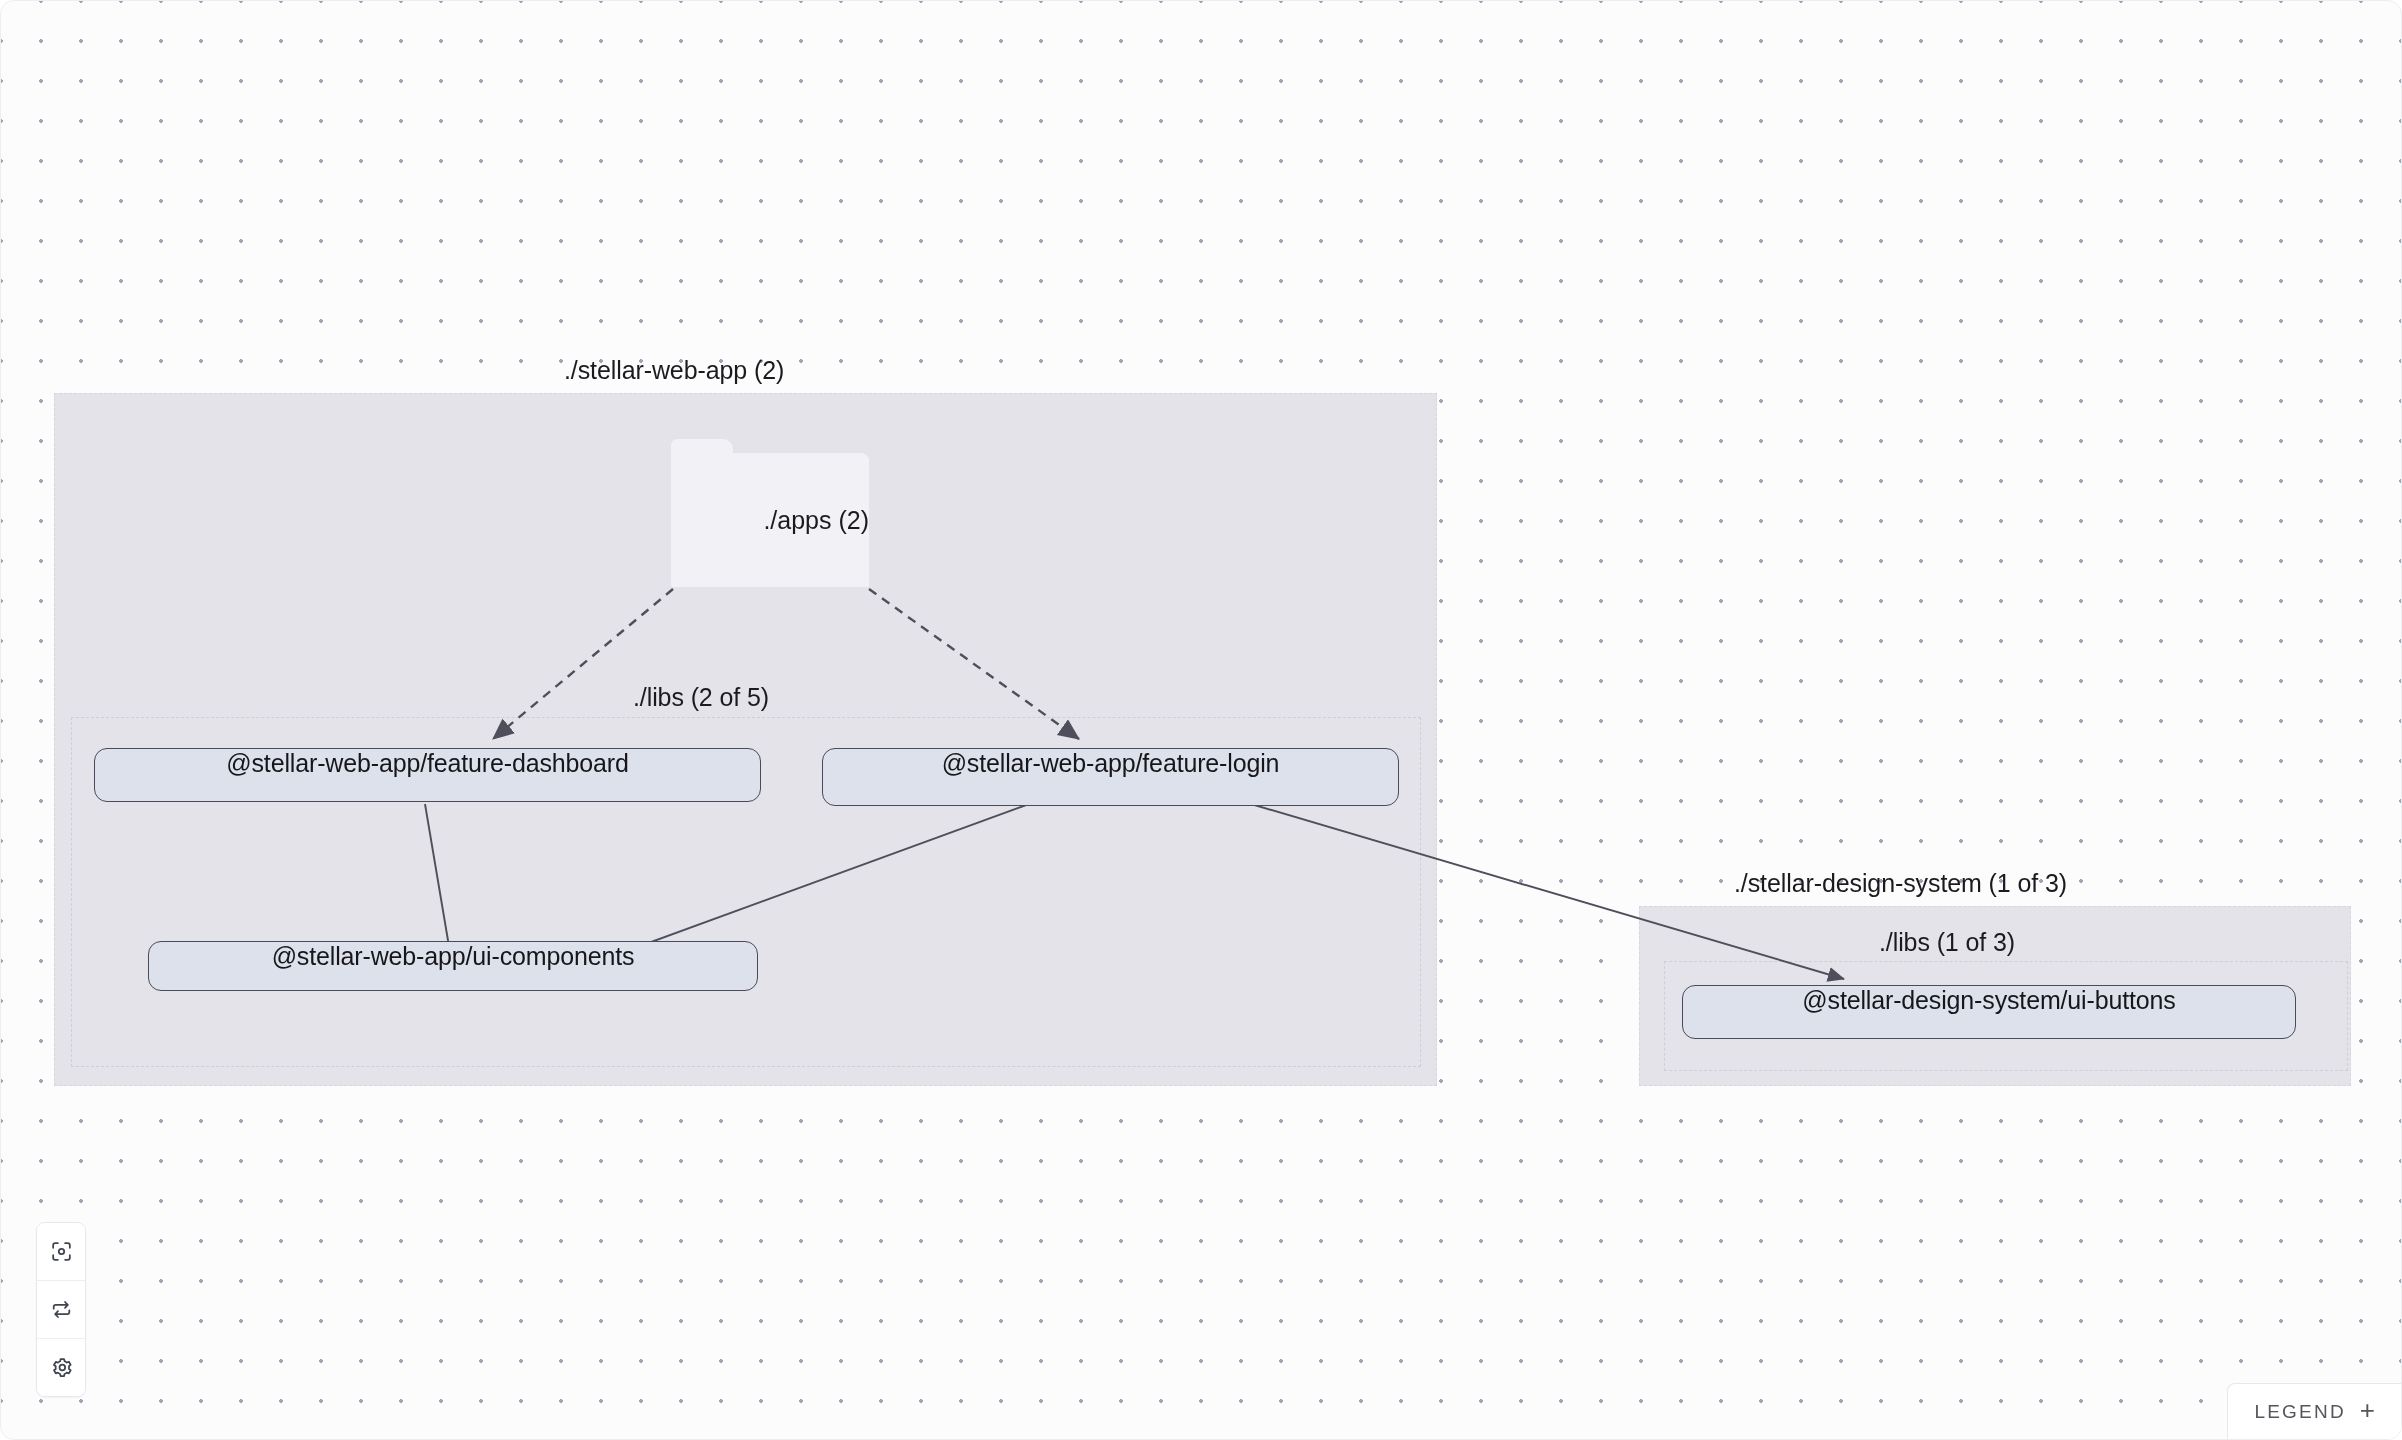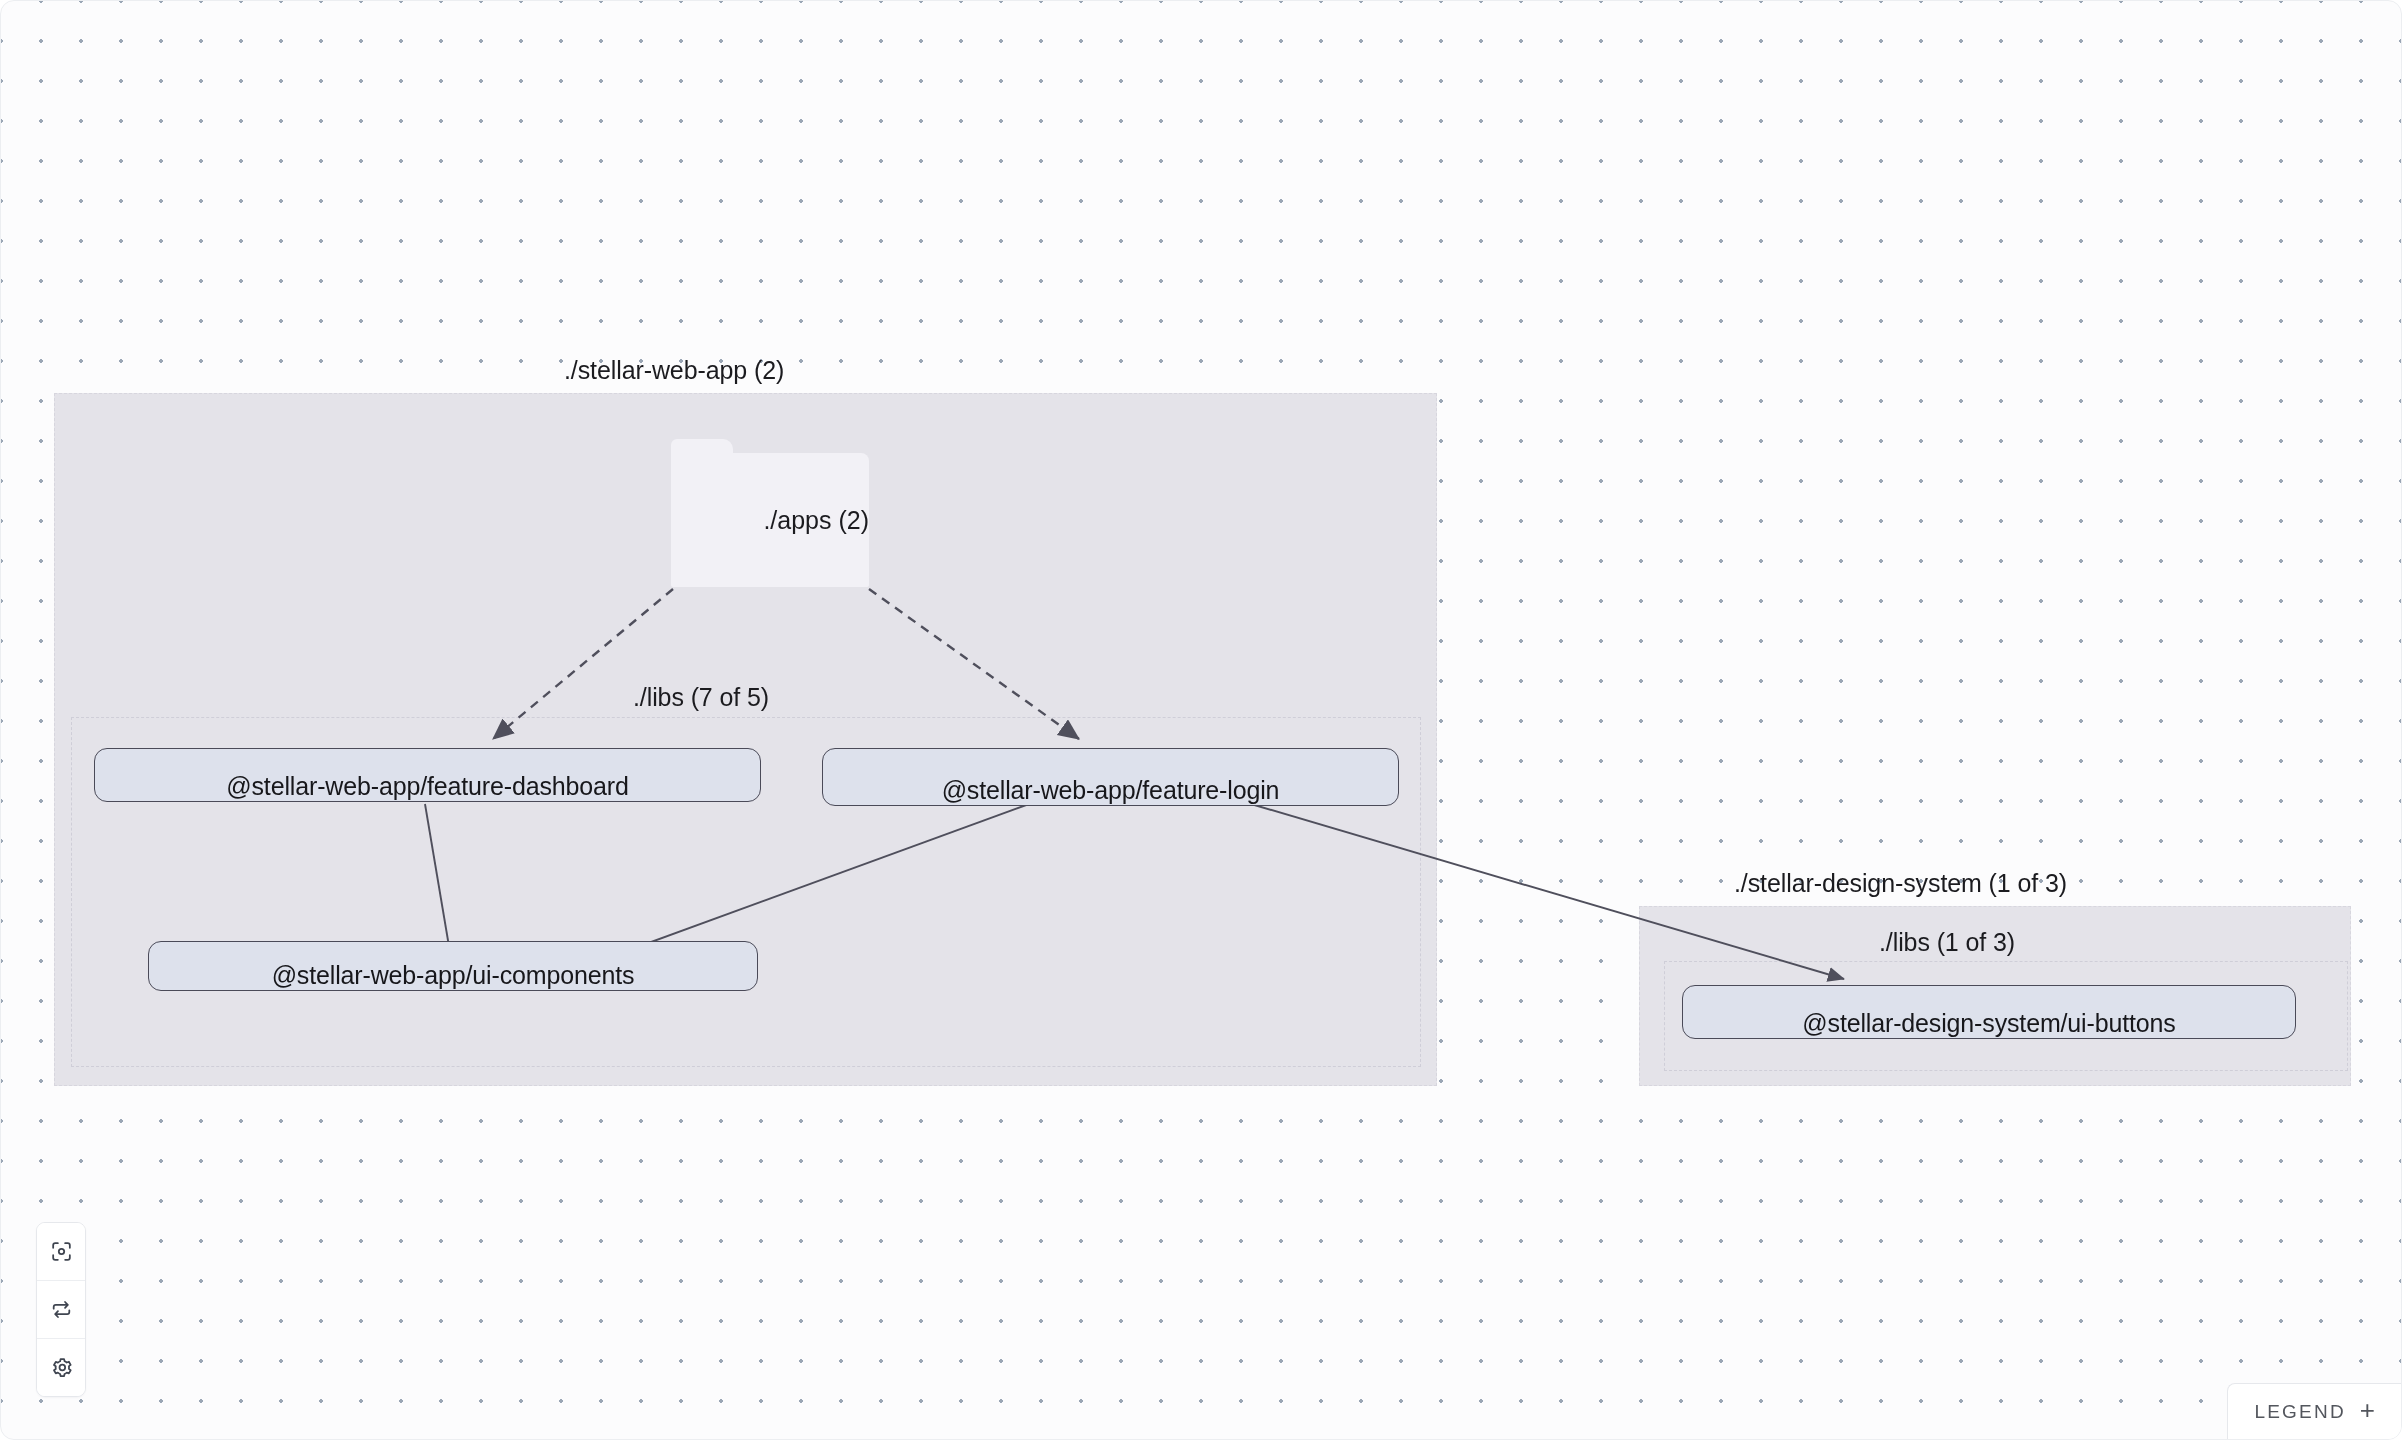--- a/index.html
+++ b/index.html
@@ -91,21 +91,21 @@
     font-size: 25px;
     color: #1b1b1f;
     white-space: nowrap;
   }
 
   
   .node {
     position: absolute;
     z-index: 5;
     display: flex;
-    align-items: flex-end;
+    align-items: flex-start;
     justify-content: center;
     background: #dde1ec;
     border: 1.5px solid #4a4a58;
     border-radius: 13px;
     box-sizing: border-box;
     height: 54px;
     cursor: pointer;
   }
   .node span {
     font-size: 25px;
@@ -172,21 +172,21 @@
 </style>
 </head>
 <body>
 
 <div id="canvas">
 
   <div id="groups-layer">
       <div class="group-outer" style="left: 53px; top: 392px; width: 1383px; height: 693px; background: rgb(228, 227, 233); border-color: rgb(215, 214, 222);"></div>
       <div class="group-label" style="left: 563px; top: 355px;">./stellar-web-app (2)</div>
       <div class="group-inner" style="left: 70px; top: 716px; width: 1350px; height: 350px; border-color: rgb(207, 206, 216);"></div>
-      <div class="group-label" style="left: 632px; top: 682px;">./libs (7 of 5)</div>
+      <div class="group-label" style="left: 632px; top: 682px;">./libs (2 of 5)</div>
       <div class="group-outer" style="left: 1638px; top: 905px; width: 712px; height: 180px; background: rgb(228, 227, 233); border-color: rgb(215, 214, 222);"></div>
       <div class="group-label" style="left: 1733px; top: 868px;">./stellar-design-system (1 of 3)</div>
       <div class="group-inner" style="left: 1663px; top: 960px; width: 684px; height: 110px; border-color: rgb(207, 206, 216);"></div>
       <div class="group-label" style="left: 1878px; top: 927px;">./libs (1 of 3)</div>
     </div>
 
   <div id="folders-layer">
       <div class="folder" style="left: 670px; top: 438px; width: 198px; height: 148px;">
         <div class="tab"></div>
         <div class="body" style="width: 198px; height: 134px;">

